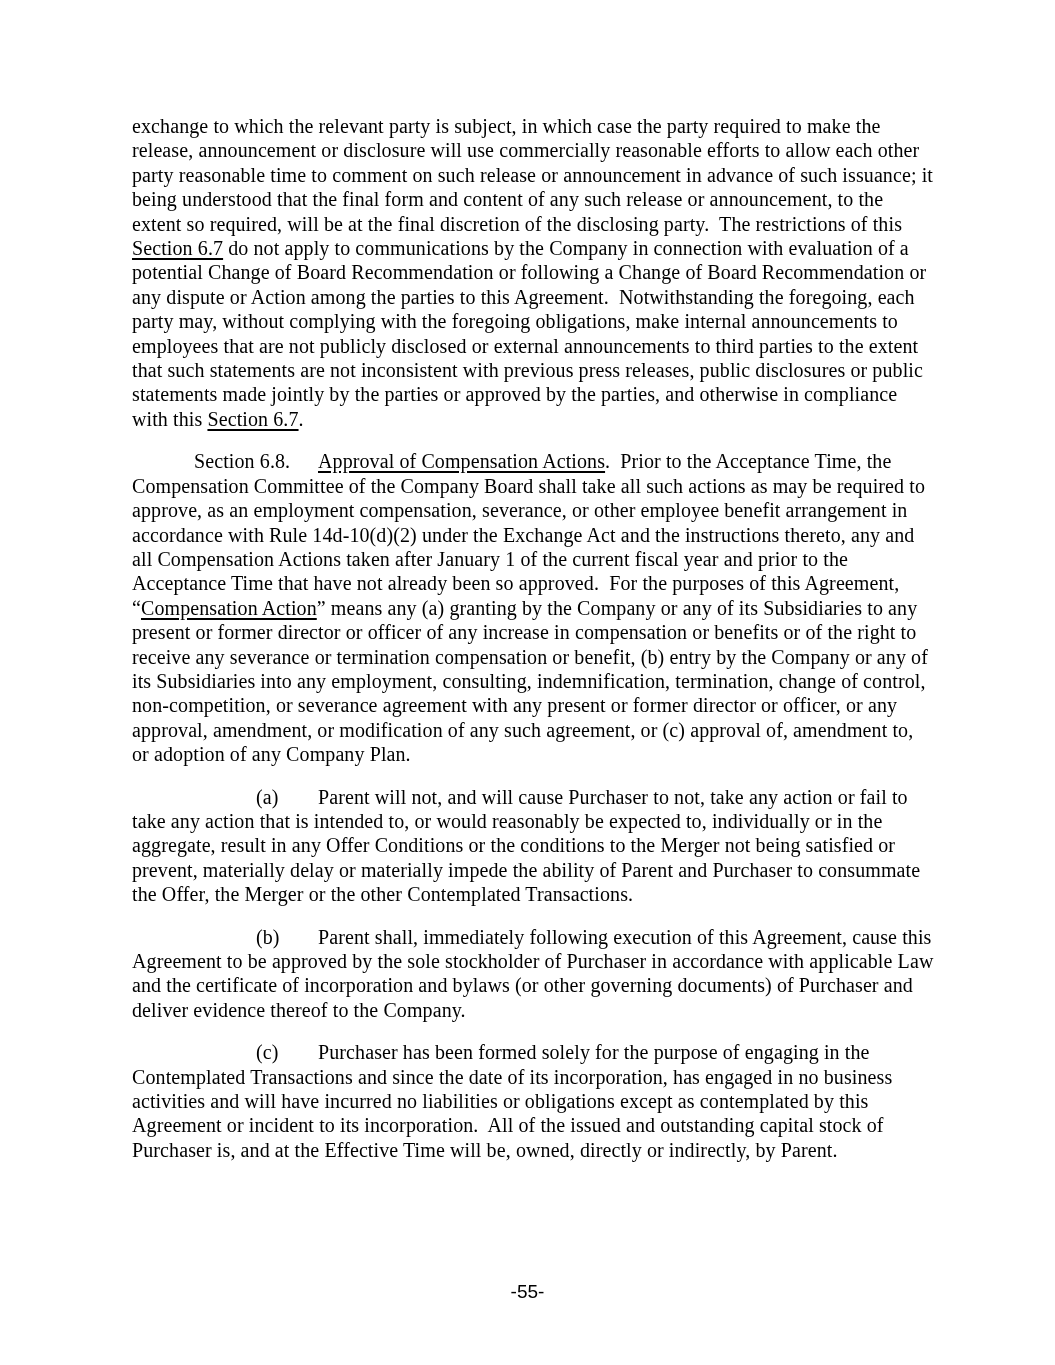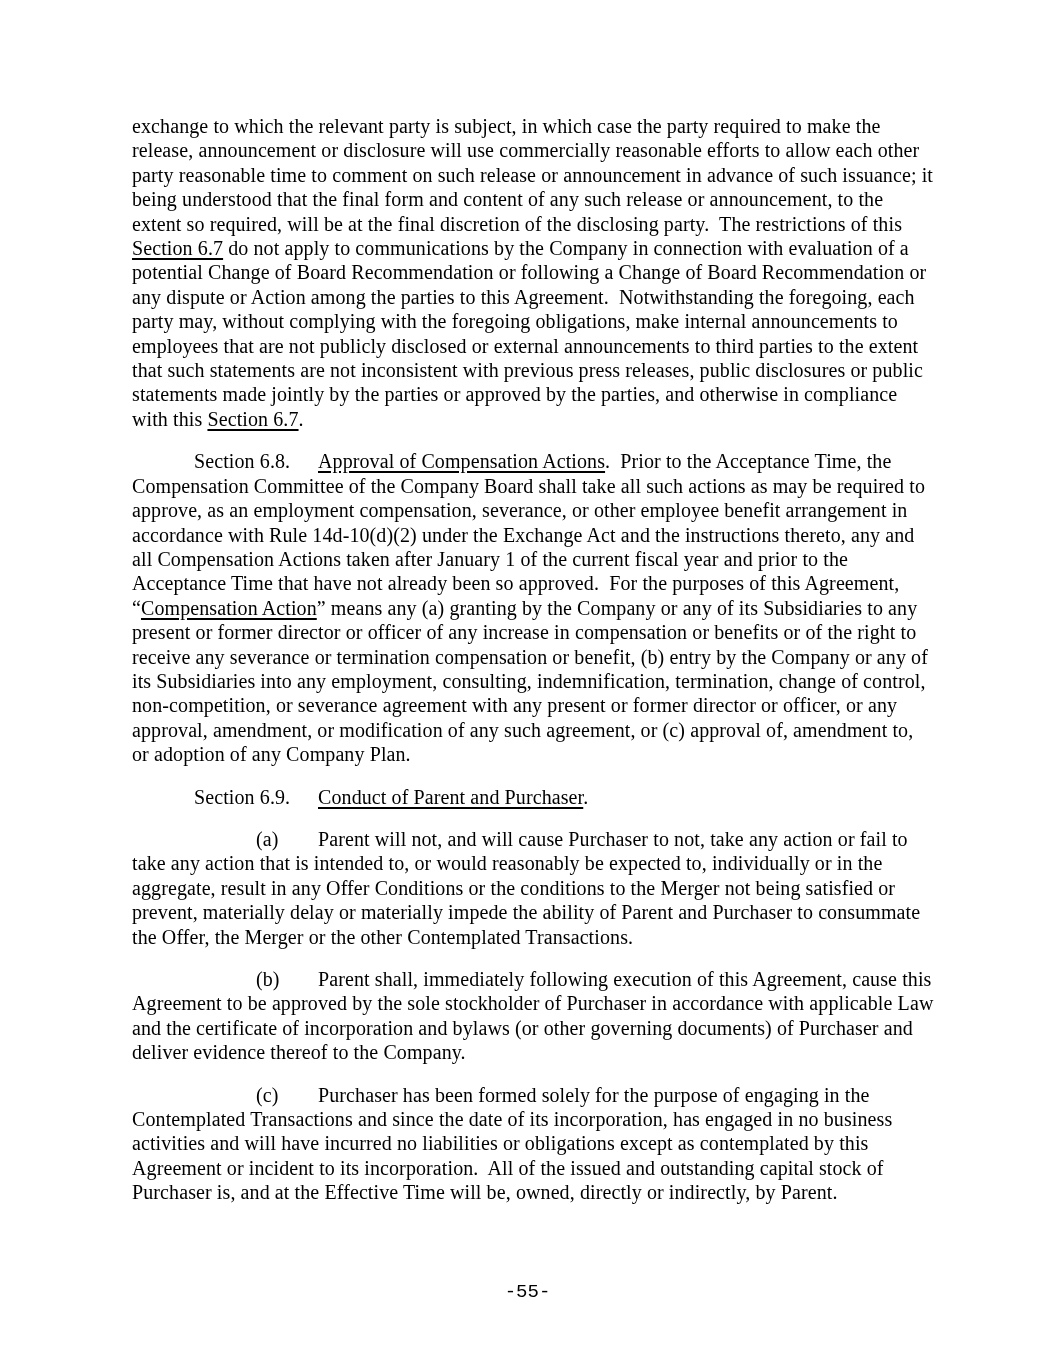--- a/index.html
+++ b/index.html
@@ -41,29 +41,28 @@
   .item .lead    { width: 62px; }
   .u { text-decoration: underline; text-underline-offset: 3px; }
   .footer {
     position: absolute;
     top: 1280px;
     left: 0;
     width: 100%;
     text-align: center;
     font-size: 19px;
     line-height: 24px;
-    font-family: Liberation Mono, monospace;
+    font-family: Liberation Sans, sans-serif;
   }
 </style>
 </head>
 <body>
 
 <div class="page">
   <div class="page-body">
       <p class="para body"><span>exchange to which the relevant party is subject, in which case the party required to make the release, announcement or disclosure will use commercially reasonable efforts to allow each other party reasonable time to comment on such release or announcement in advance of such issuance; it being understood that the final form and content of any such release or announcement, to the extent so required, will be at the final discretion of the disclosing party.  The restrictions of this </span><span class="u">Section 6.7</span><span> do not apply to communications by the Company in connection with evaluation of a potential Change of Board Recommendation or following a Change of Board Recommendation or any dispute or Action among the parties to this Agreement.  Notwithstanding the foregoing, each party may, without complying with the foregoing obligations, make internal announcements to employees that are not publicly disclosed or external announcements to third parties to the extent that such statements are not inconsistent with previous press releases, public disclosures or public statements made jointly by the parties or approved by the parties, and otherwise in compliance with this </span><span class="u">Section 6.7</span><span>.</span></p>
       <p class="para section"><span class="lead">Section 6.8.</span><span class="u">Approval of Compensation Actions</span><span>.  Prior to the Acceptance Time, the Compensation Committee of the Company Board shall take all such actions as may be required to approve, as an employment compensation, severance, or other employee benefit arrangement in accordance with Rule 14d-10(d)(2) under the Exchange Act and the instructions thereto, any and all Compensation Actions taken after January 1 of the current fiscal year and prior to the Acceptance Time that have not already been so approved.  For the purposes of this Agreement, “</span><span class="u">Compensation Action</span><span>” means any (a) granting by the Company or any of its Subsidiaries to any present or former director or officer of any increase in compensation or benefits or of the right to receive any severance or termination compensation or benefit, (b) entry by the Company or any of its Subsidiaries into any employment, consulting, indemnification, termination, change of control, non-competition, or severance agreement with any present or former director or officer, or any approval, amendment, or modification of any such agreement, or (c) approval of, amendment to, or adoption of any Company Plan.</span></p>
-      <p class="para section"><span class="lead">Section 6.9.</span><span class="u">Conduct of Parent and Purchaser</span><span>.</span></p>
       <p class="para item"><span class="lead">(a)</span><span>Parent will not, and will cause Purchaser to not, take any action or fail to take any action that is intended to, or would reasonably be expected to, individually or in the aggregate, result in any Offer Conditions or the conditions to the Merger not being satisfied or prevent, materially delay or materially impede the ability of Parent and Purchaser to consummate the Offer, the Merger or the other Contemplated Transactions.</span></p>
       <p class="para item"><span class="lead">(b)</span><span>Parent shall, immediately following execution of this Agreement, cause this Agreement to be approved by the sole stockholder of Purchaser in accordance with applicable Law and the certificate of incorporation and bylaws (or other governing documents) of Purchaser and deliver evidence thereof to the Company.</span></p>
       <p class="para item"><span class="lead">(c)</span><span>Purchaser has been formed solely for the purpose of engaging in the Contemplated Transactions and since the date of its incorporation, has engaged in no business activities and will have incurred no liabilities or obligations except as contemplated by this Agreement or incident to its incorporation.  All of the issued and outstanding capital stock of Purchaser is, and at the Effective Time will be, owned, directly or indirectly, by Parent.</span></p>
     </div>
   <div class="footer">-55-</div>
 </div>
 
 </body></html>

